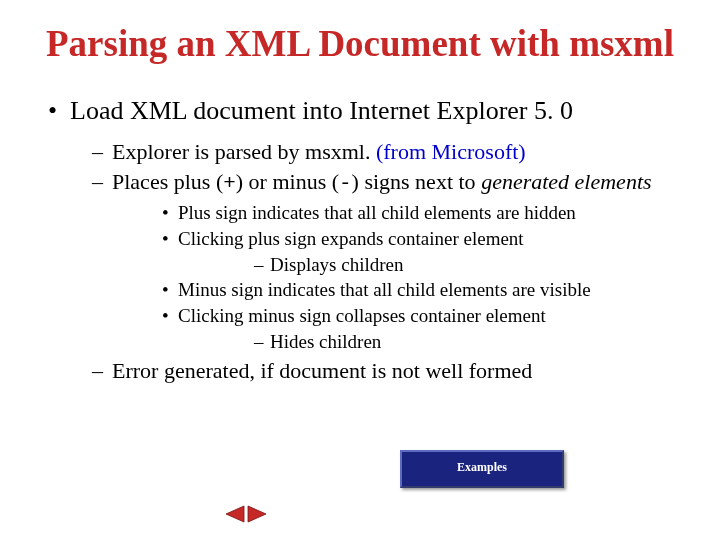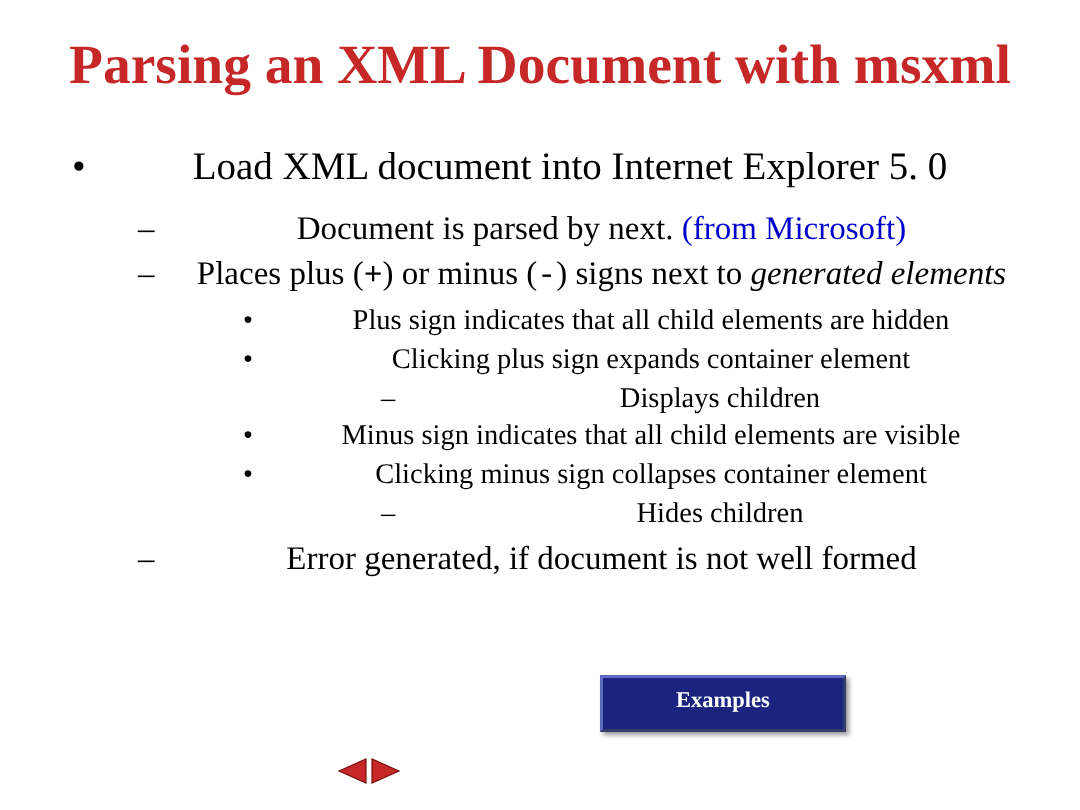--- a/index.html
+++ b/index.html
@@ -34,21 +34,20 @@
     right: 30px;
   }
   ul { margin: 0; padding: 0; list-style: none; }
   li { line-height: 1.25; }
 
   .lvl1 > li {
     font-size: 26px;
     padding-left: 22px;
     position: relative;
     margin-bottom: 6px;
-    text-align: center;
   }
   .lvl1 > li::before {
     content: "•";
     position: absolute;
     left: 0;
     top: 0;
     font-size: 26px;
   }
 
   .lvl2 {
@@ -109,21 +108,21 @@
   .examples-btn {
     position: absolute;
     top: 450px;
     left: 400px;
     width: 160px;
     height: 34px;
     background: #1a237e;
     border: 2px outset #5c6bc0;
     color: #fff;
     font-family: "Times New Roman", Times, serif;
-    font-size: 15px;
+    font-size: 12px;
     font-weight: bold;
     text-align: center;
     line-height: 30px;
     box-shadow: 2px 2px 3px rgba(0,0,0,0.4);
     cursor: pointer;
   }
 
   .nav {
     position: absolute;
     top: 505px;
@@ -140,21 +139,21 @@
 
   <div class="title">Parsing an XML Document with msxml</div>
 
   <div class="body">
     <ul class="lvl1">
       <li>
         <span>Load XML document into Internet Explorer 5. 0</span>
 
         <ul class="lvl2">
           <li>
-            <span>Document is parsed by next. </span><span class="link">(from Microsoft)</span>
+            <span>Explorer is parsed by msxml. </span><span class="link">(from Microsoft)</span>
           </li>
           <li>
             <span>Places plus (</span><span class="mono">+</span><span>) or minus (</span><span class="mono">-</span><span>) signs next to </span><span class="italic">generated elements</span>
 
             <ul class="lvl3">
               <li>Plus sign indicates that all child elements are hidden</li>
               <li>
                 <span>Clicking plus sign expands container element</span>
                 <ul class="lvl4">
                   <li>Displays children</li>

